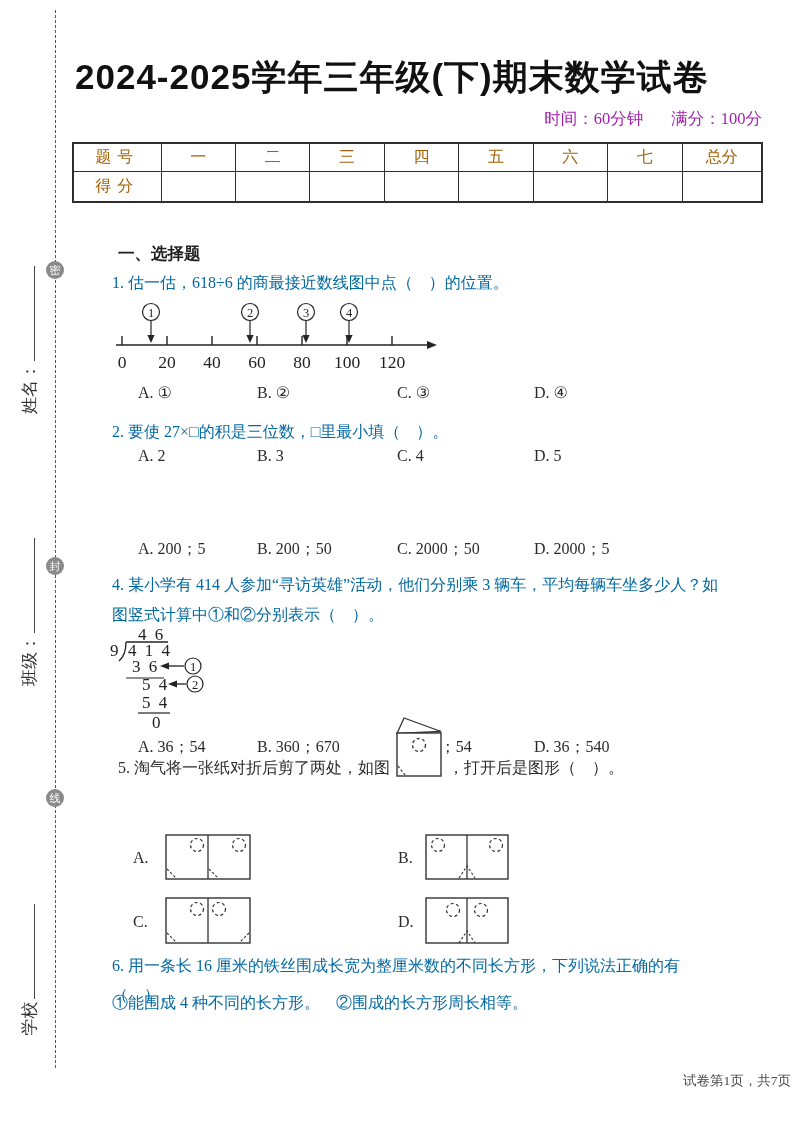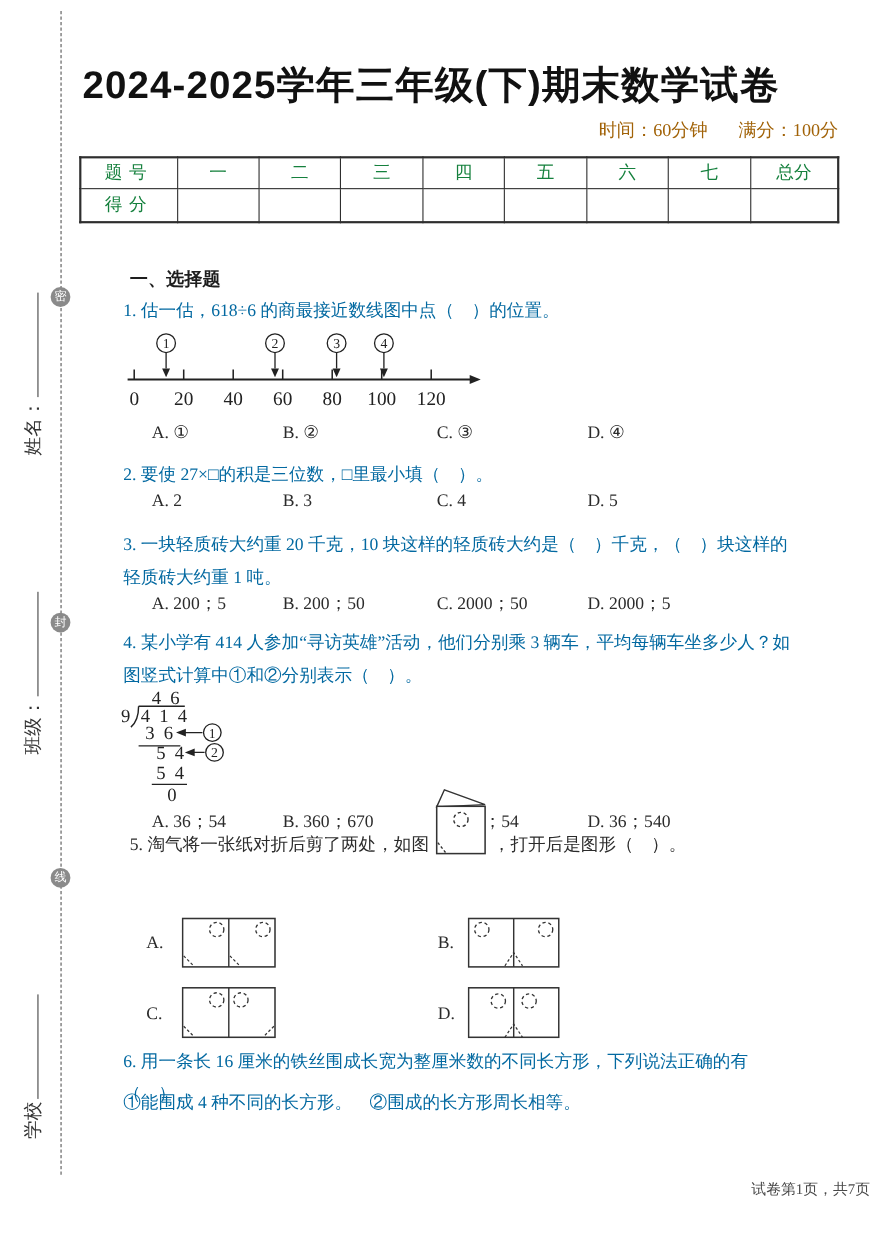--- a/index.html
+++ b/index.html
@@ -11,25 +11,25 @@
              background:#8a8a8a;color:#fff;font-size:11px;line-height:18px;text-align:center;
              font-family:"Liberation Sans",sans-serif;}
   .seal-field{position:absolute;left:-70px;width:200px;height:24px;transform:rotate(-90deg);
               font-size:17px;color:#333;white-space:nowrap;text-align:center;}
   .seal-field .rule{display:inline-block;width:95px;border-bottom:1.5px solid #444;
                     vertical-align:baseline;margin-left:2px;}
   
   .title{position:absolute;left:75px;top:54px;width:690px;text-align:left;
          font-size:35px;font-weight:900;letter-spacing:1px;color:#111;
          font-family:"Liberation Sans","DejaVu Sans",sans-serif;}
-  .info{position:absolute;left:360px;top:108px;width:402px;text-align:right;font-size:16.5px;color:#a16207;}
+  .info{position:absolute;left:360px;top:108px;width:402px;text-align:right;font-size:16.5px;color:#a21caf;}
   .info .gap{display:inline-block;width:28px;}
   
   table.score{position:absolute;left:72px;top:142px;width:691px;border-collapse:collapse;
-              table-layout:fixed;font-size:16px;color:#15803d;}
+              table-layout:fixed;font-size:16px;color:#a16207;}
   table.score td{border:1.4px solid #2e2e2e;text-align:center;padding:0;}
   table.score tr.r1 td{height:27px;}
   table.score tr.r2 td{height:29px;}
   table.score{border:2px solid #2e2e2e;}
   td.lab{letter-spacing:6px;}
   
   .sect{position:absolute;left:118px;top:243px;font-size:16.5px;font-weight:bold;color:#1e1e1e;}
   .qtext{position:absolute;left:112px;width:612px;font-size:16px;line-height:29px;color:#0369a1;}
   .opts{position:absolute;left:138px;display:grid;grid-template-columns:119px 140px 137px auto;
         width:560px;font-size:16px;color:#2b2b2b;}
@@ -170,21 +170,20 @@
   </div>
 
   <div class="qtext" style="top:417px">2. 要使 27×□的积是三位数，□里最小填（　）。</div>
   <div class="opts" style="top:447px">
     <span>A. 2</span>
     <span>B. 3</span>
     <span>C. 4</span>
     <span>D. 5</span>
   </div>
 
-  <div class="qtext" style="top:481px;line-height:30px">3. 一块轻质砖大约重 20 千克，10 块这样的轻质砖大约是（　）千克，（　）块这样的轻质砖大约重 1 吨。</div>
   <div class="opts" style="top:539px">
     <span>A. 200；5</span>
     <span>B. 200；50</span>
     <span>C. 2000；50</span>
     <span>D. 2000；5</span>
   </div>
 
   <div class="qtext" style="top:570px;line-height:30px">4. 某小学有 414 人参加“寻访英雄”活动，他们分别乘 3 辆车，平均每辆车坐多少人？如图竖式计算中①和②分别表示（　）。</div>
 
   <svg class="fig" style="left:106px;top:620px" width="115" height="112" viewBox="0 0 115 112">

